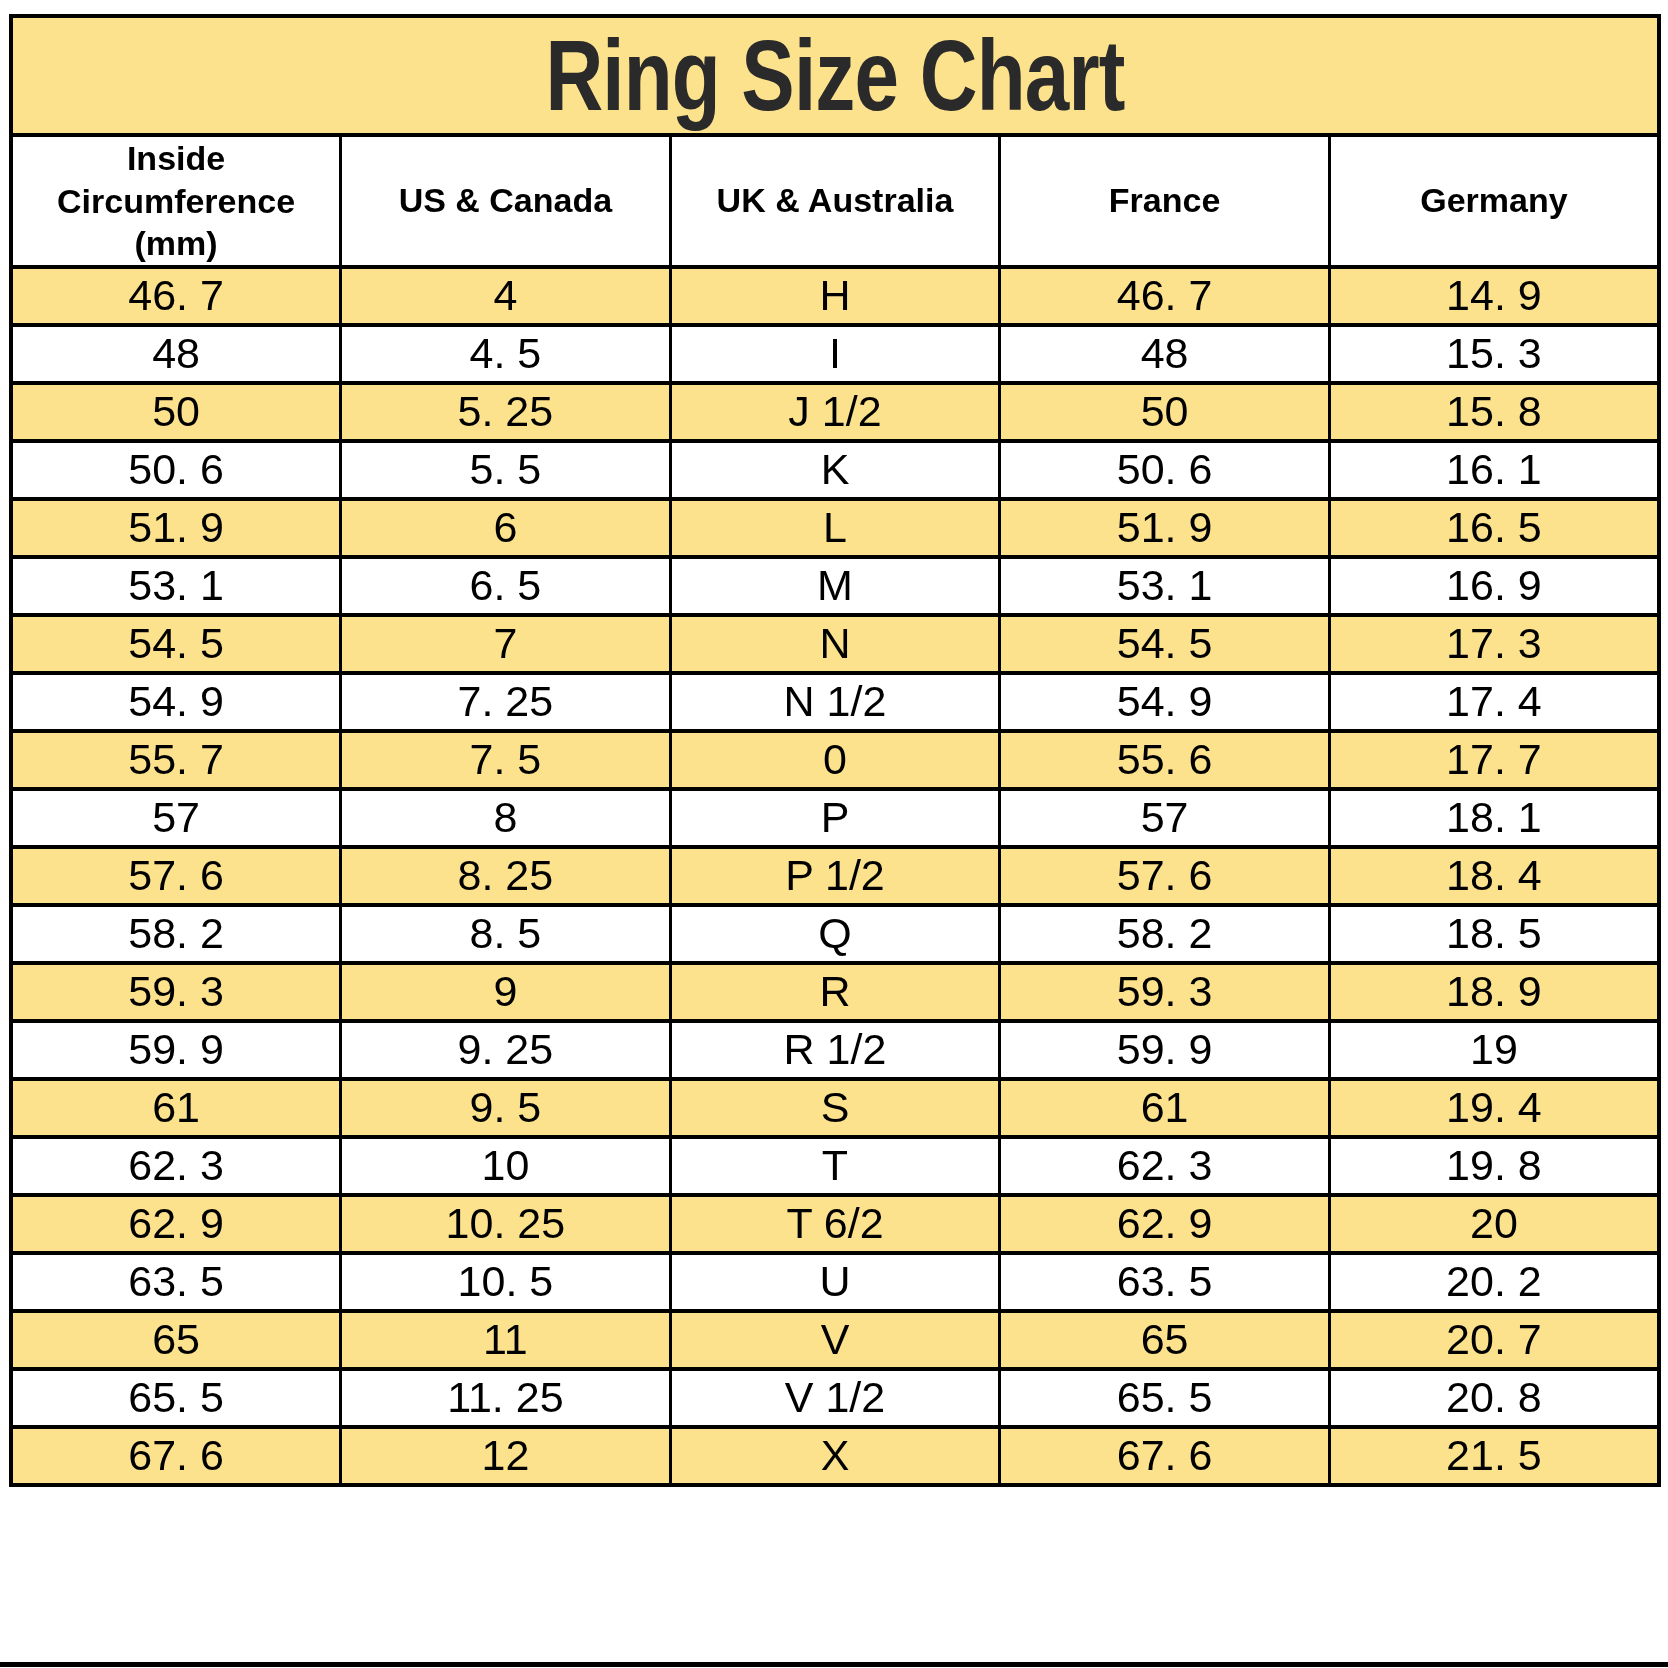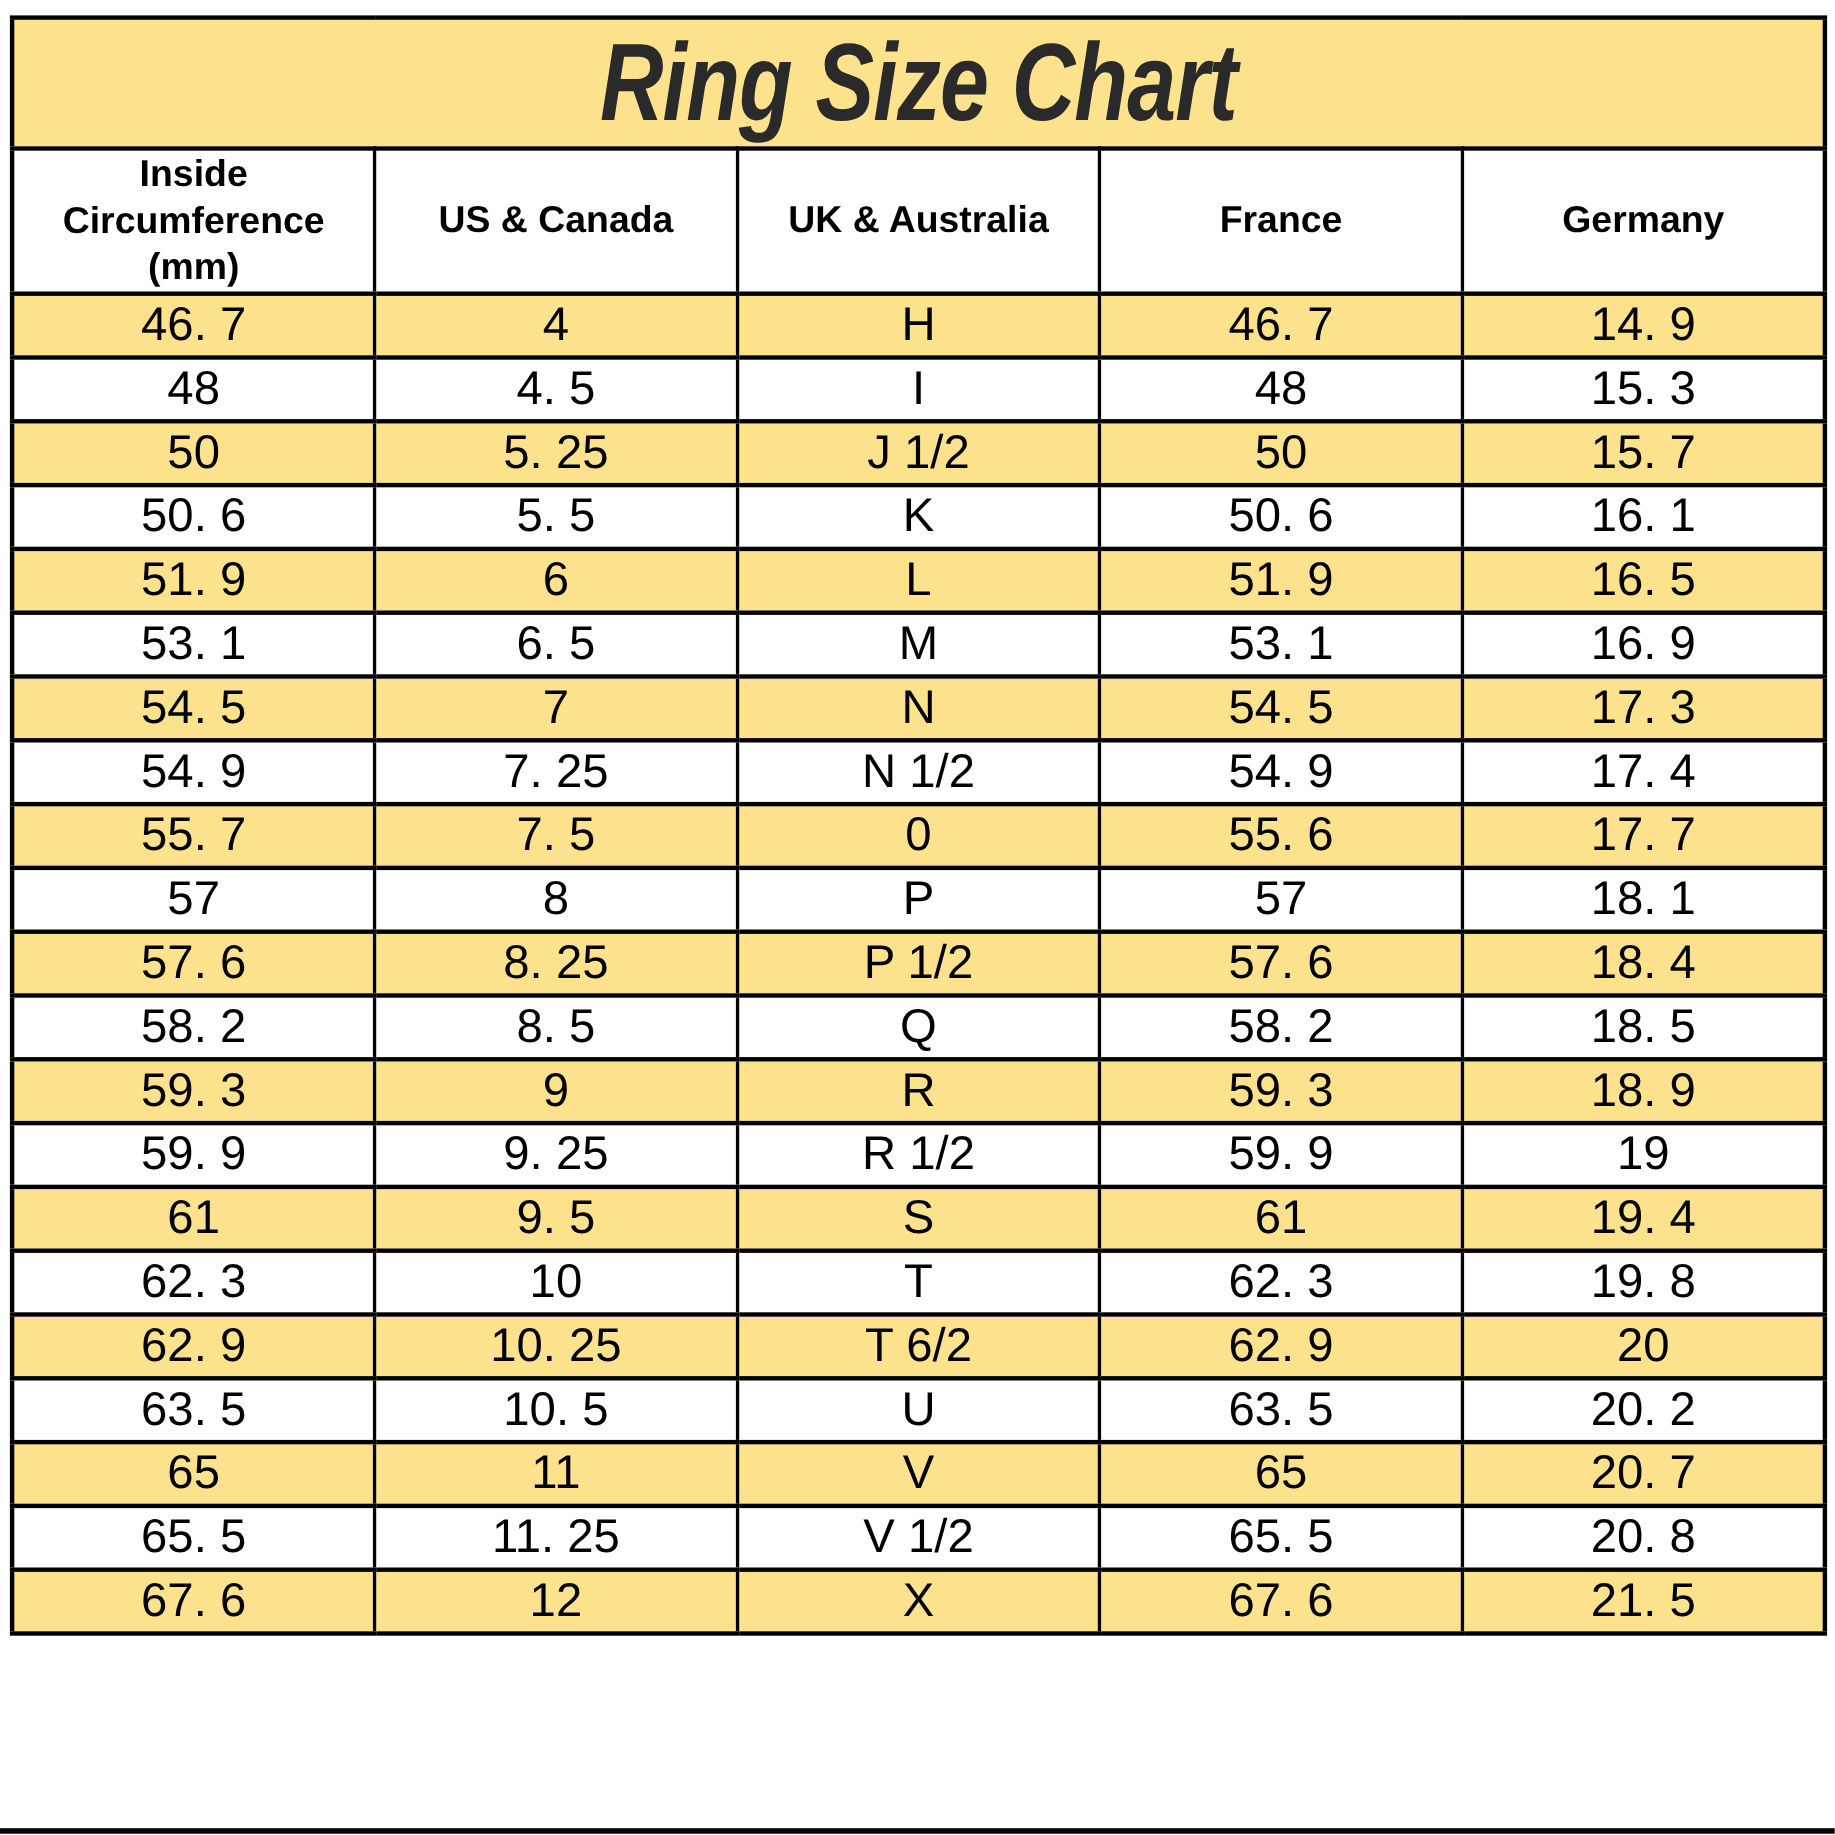--- a/index.html
+++ b/index.html
@@ -31,21 +31,21 @@
     border-right:3px solid var(--border);
     border-top:4px solid var(--border);
     border-bottom:4px solid var(--border);
     text-align:center;
     vertical-align:middle;
     color:var(--text);
     padding:0;
     overflow:hidden;
   }
   tr.banner-row{height:113px;}
-  th.banner-cell{background:var(--banner-bg);font-style:italic;}
+  th.banner-cell{background:var(--banner-bg);}
   .banner-title{
     display:inline-block;
     font-size:100px;
     font-weight:bold;
     color:var(--title-text);
     transform:scaleX(0.80);
     transform-origin:center;
     white-space:nowrap;
     letter-spacing:-1px;
   }
@@ -110,21 +110,21 @@
           <td>4. 5</td>
           <td>I</td>
           <td>48</td>
           <td>15. 3</td>
         </tr>
         <tr class="data-row">
           <td>50</td>
           <td>5. 25</td>
           <td>J 1/2</td>
           <td>50</td>
-          <td>15. 7</td>
+          <td>15. 8</td>
         </tr>
         <tr class="data-row">
           <td>50. 6</td>
           <td>5. 5</td>
           <td>K</td>
           <td>50. 6</td>
           <td>16. 1</td>
         </tr>
         <tr class="data-row">
           <td>51. 9</td>

